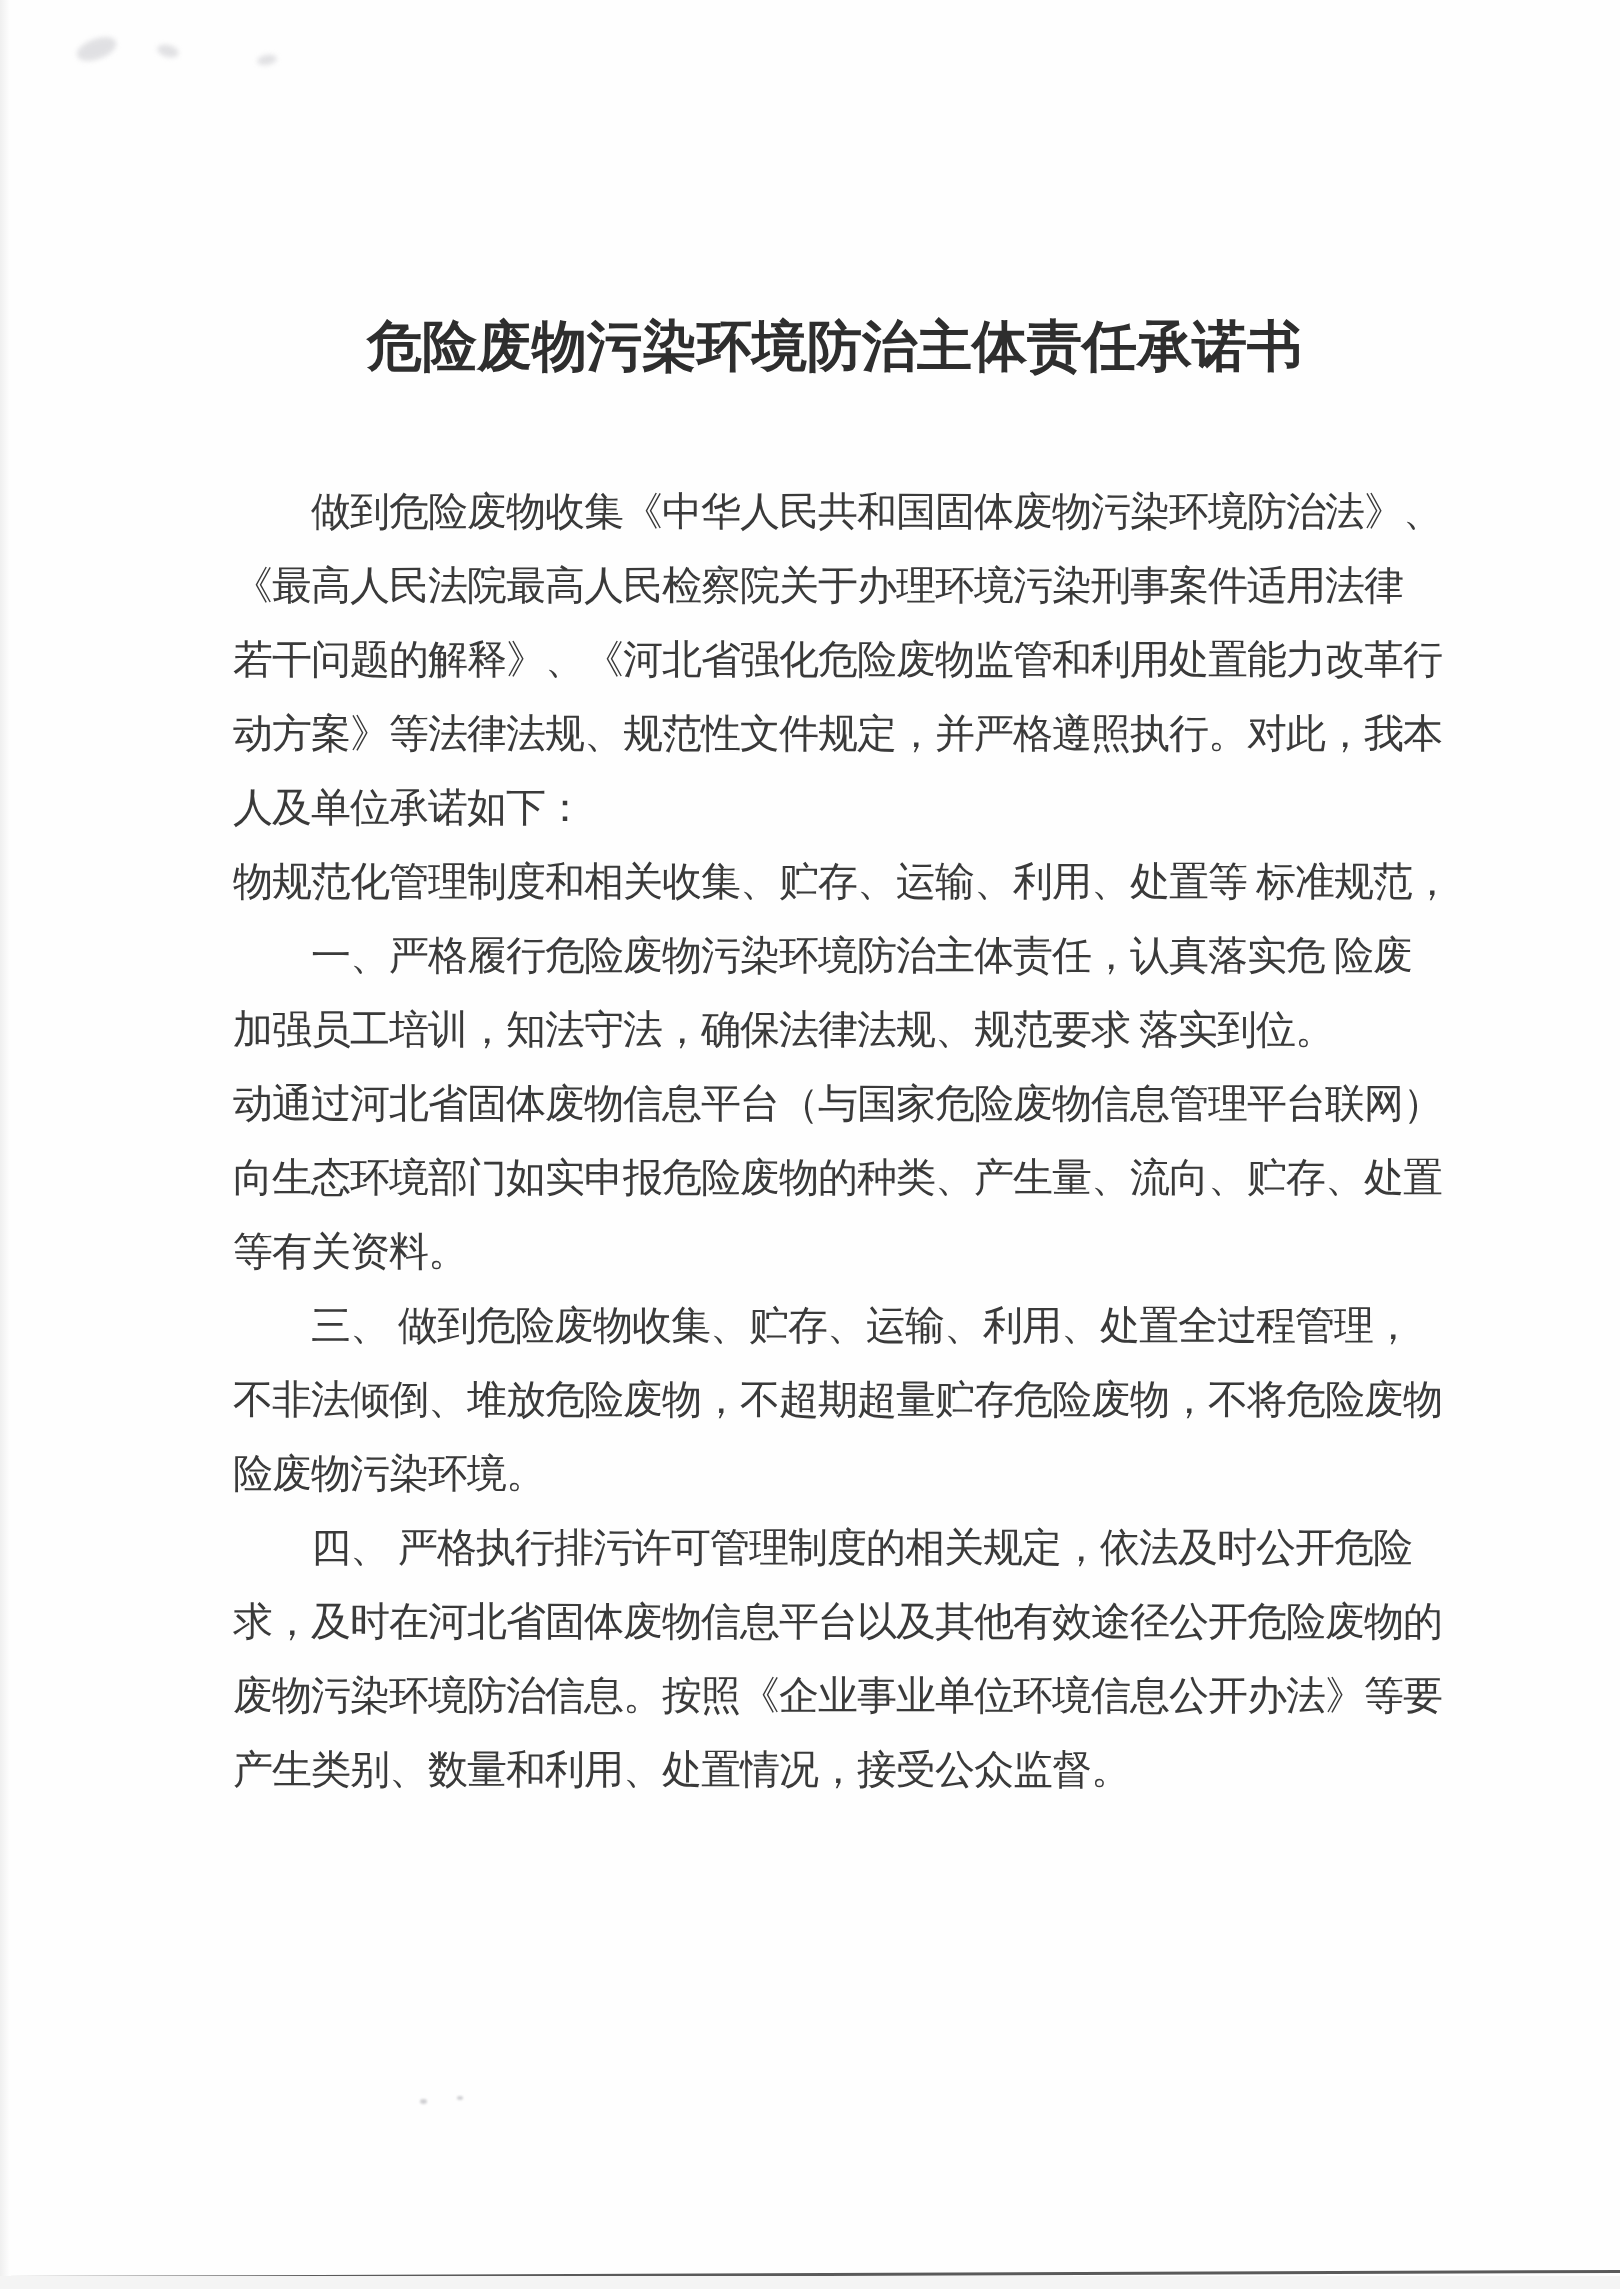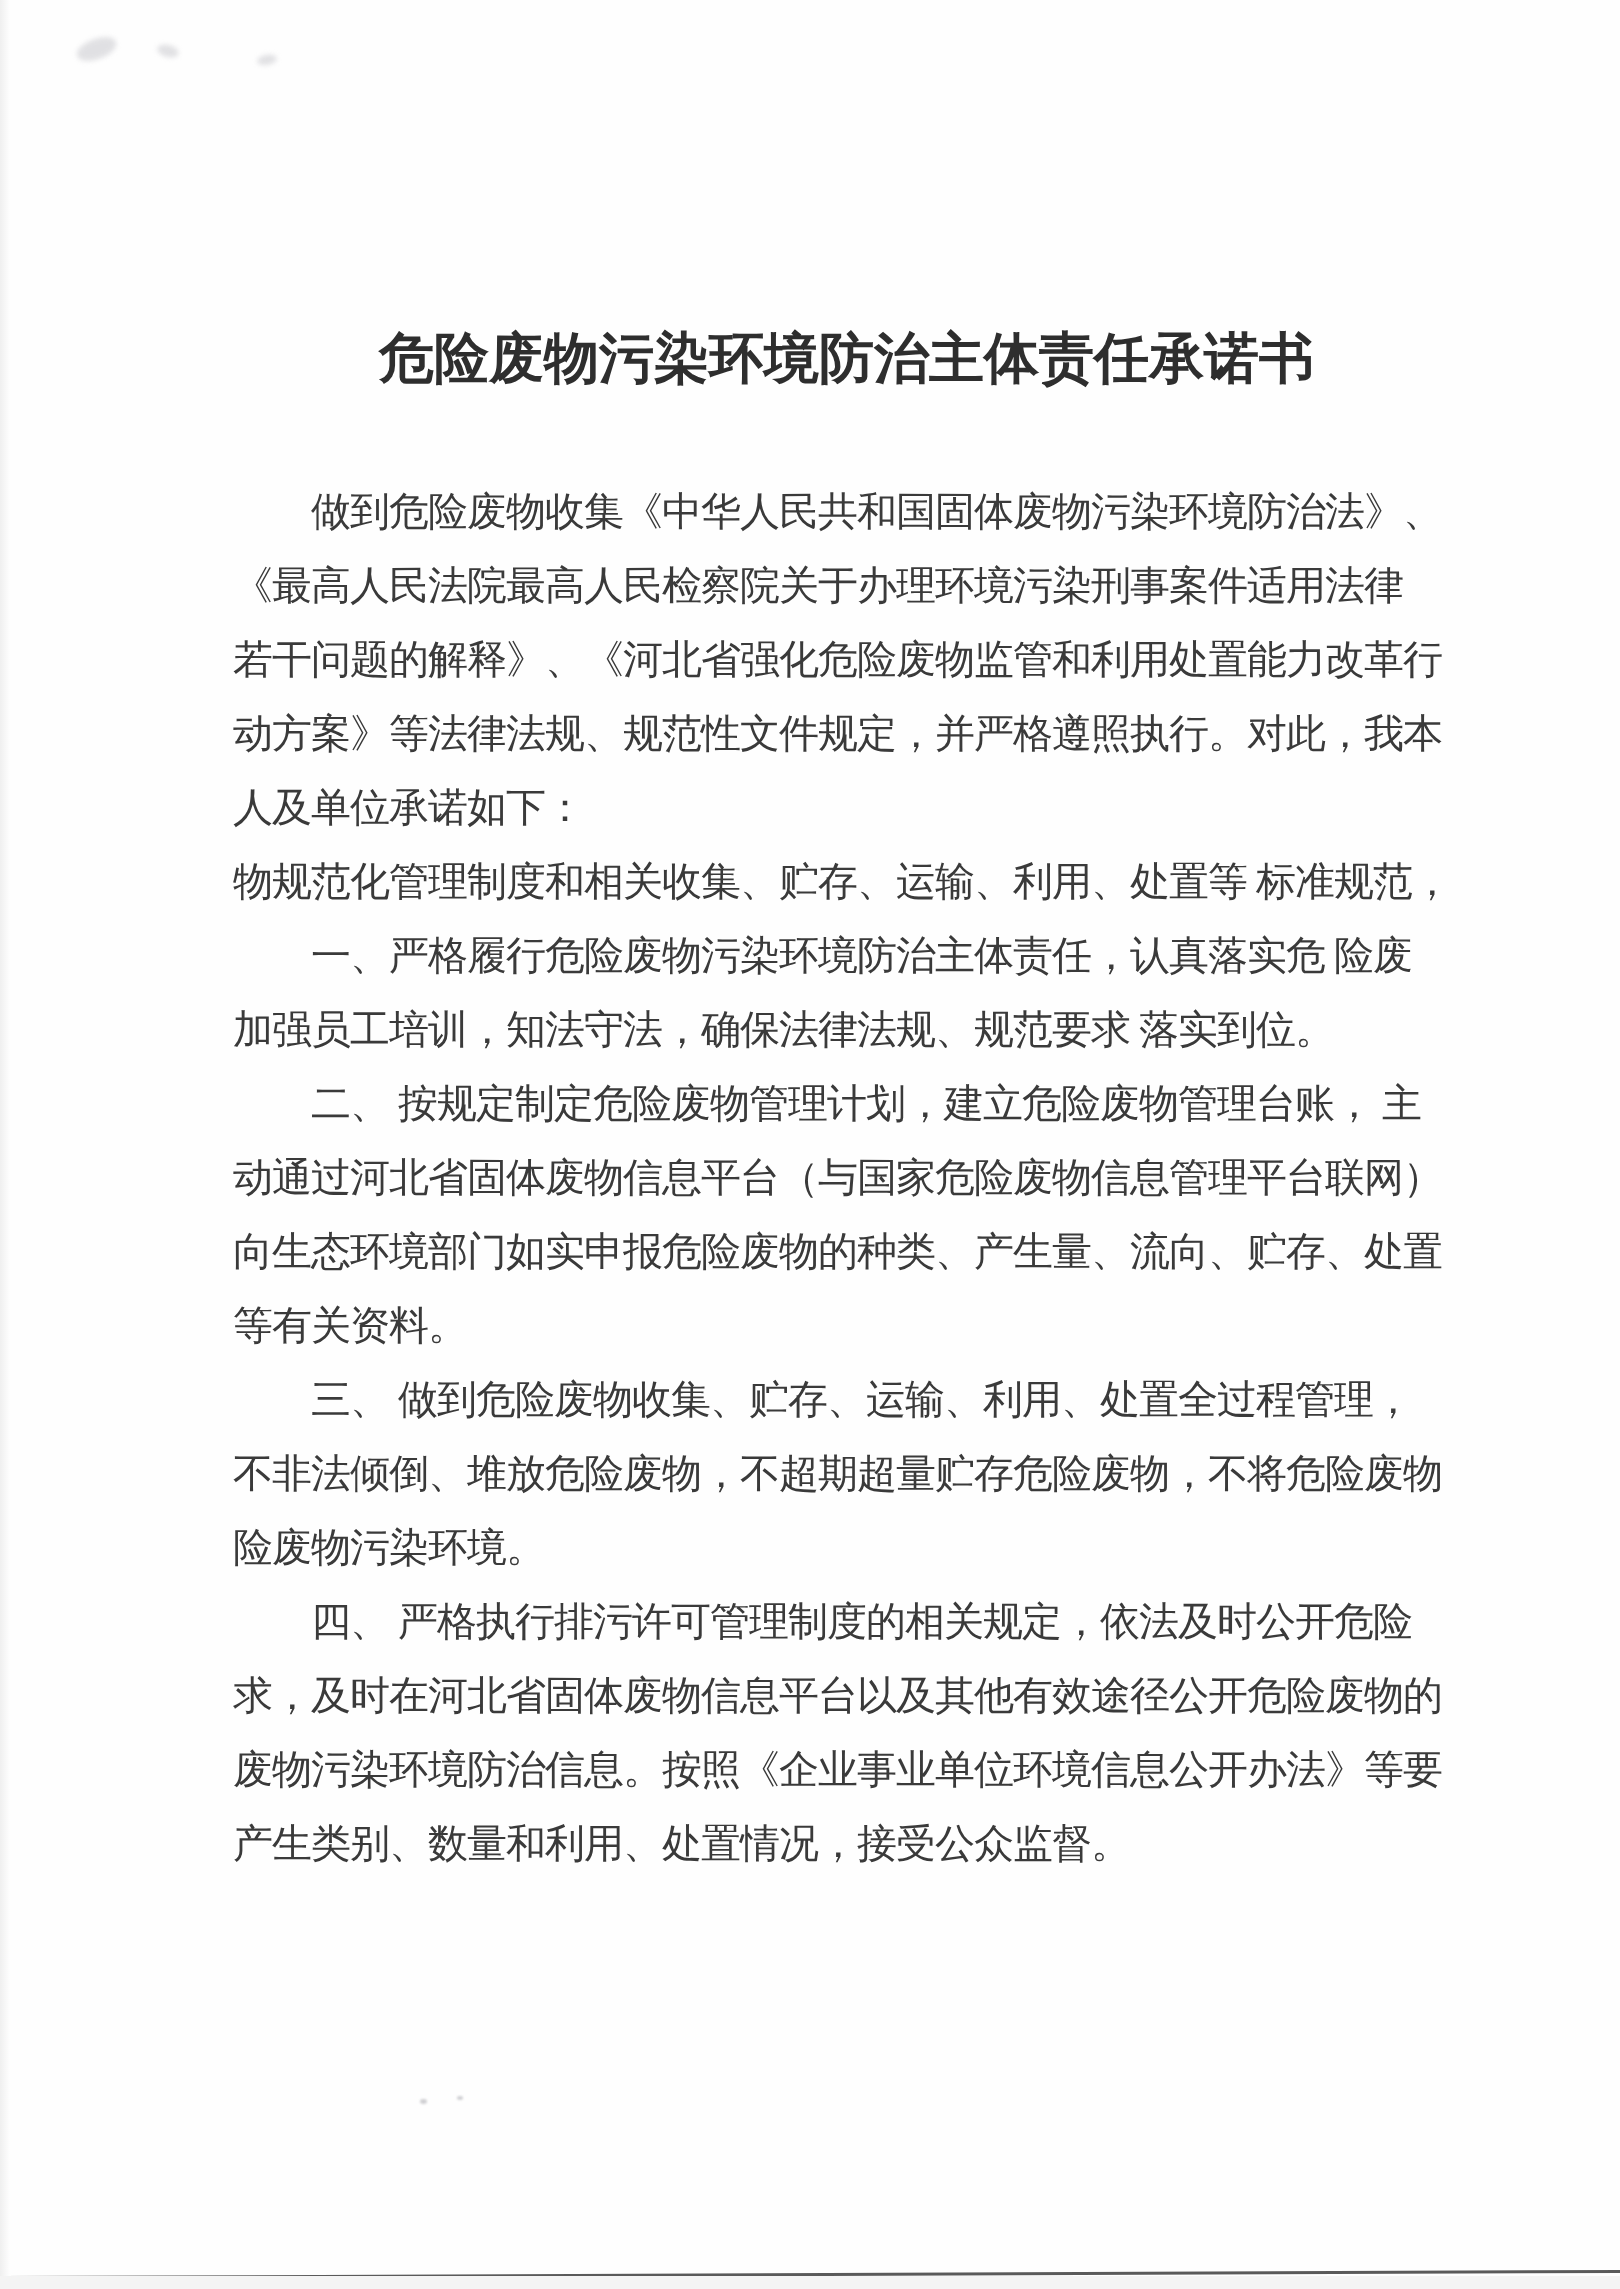--- a/index.html
+++ b/index.html
@@ -21,21 +21,21 @@
     position: absolute;
     left: 0; top: 0; bottom: 0;
     width: 9.8px;
     background: linear-gradient(to right, rgba(0,0,0,0.06), rgba(0,0,0,0));
     pointer-events: none;
   }
   .title {
     position: absolute;
     top: 306px;
     left: 363px;
-    margin: 16px;
+    margin: 4px;
     font-size: 55px;
     line-height: 73px;
     font-weight: 600;
     letter-spacing: 0px;
     color: var(--title-ink, #2e2e2e);
     white-space: nowrap;
   }
   .doc-body {
     position: absolute;
     top: 475px;
@@ -99,21 +99,20 @@
 
   <div class="doc-body" id="docBody">
       <div class="line">　　做到危险废物收集《中华人民共和国固体废物污染环境防治法》、</div>
       <div class="line">《最高人民法院最高人民检察院关于办理环境污染刑事案件适用法律</div>
       <div class="line">若干问题的解释》、《河北省强化危险废物监管和利用处置能力改革行</div>
       <div class="line">动方案》等法律法规、规范性文件规定，并严格遵照执行。对此，我本</div>
       <div class="line">人及单位承诺如下：</div>
       <div class="line">物规范化管理制度和相关收集、贮存、运输、利用、处置等 标准规范，</div>
       <div class="line">　　一、严格履行危险废物污染环境防治主体责任，认真落实危 险废</div>
       <div class="line">加强员工培训，知法守法，确保法律法规、规范要求 落实到位。</div>
-      <div class="line">　　二、 按规定制定危险废物管理计划，建立危险废物管理台账， 主</div>
       <div class="line">动通过河北省固体废物信息平台（与国家危险废物信息管理平台联网）</div>
       <div class="line">向生态环境部门如实申报危险废物的种类、产生量、流向、贮存、处置</div>
       <div class="line">等有关资料。</div>
       <div class="line">　　三、 做到危险废物收集、贮存、运输、利用、处置全过程管理，</div>
       <div class="line">不非法倾倒、堆放危险废物，不超期超量贮存危险废物，不将危险废物</div>
       <div class="line">险废物污染环境。</div>
       <div class="line">　　四、 严格执行排污许可管理制度的相关规定，依法及时公开危险</div>
       <div class="line">求，及时在河北省固体废物信息平台以及其他有效途径公开危险废物的</div>
       <div class="line">废物污染环境防治信息。按照《企业事业单位环境信息公开办法》等要</div>
       <div class="line">产生类别、数量和利用、处置情况，接受公众监督。</div>

